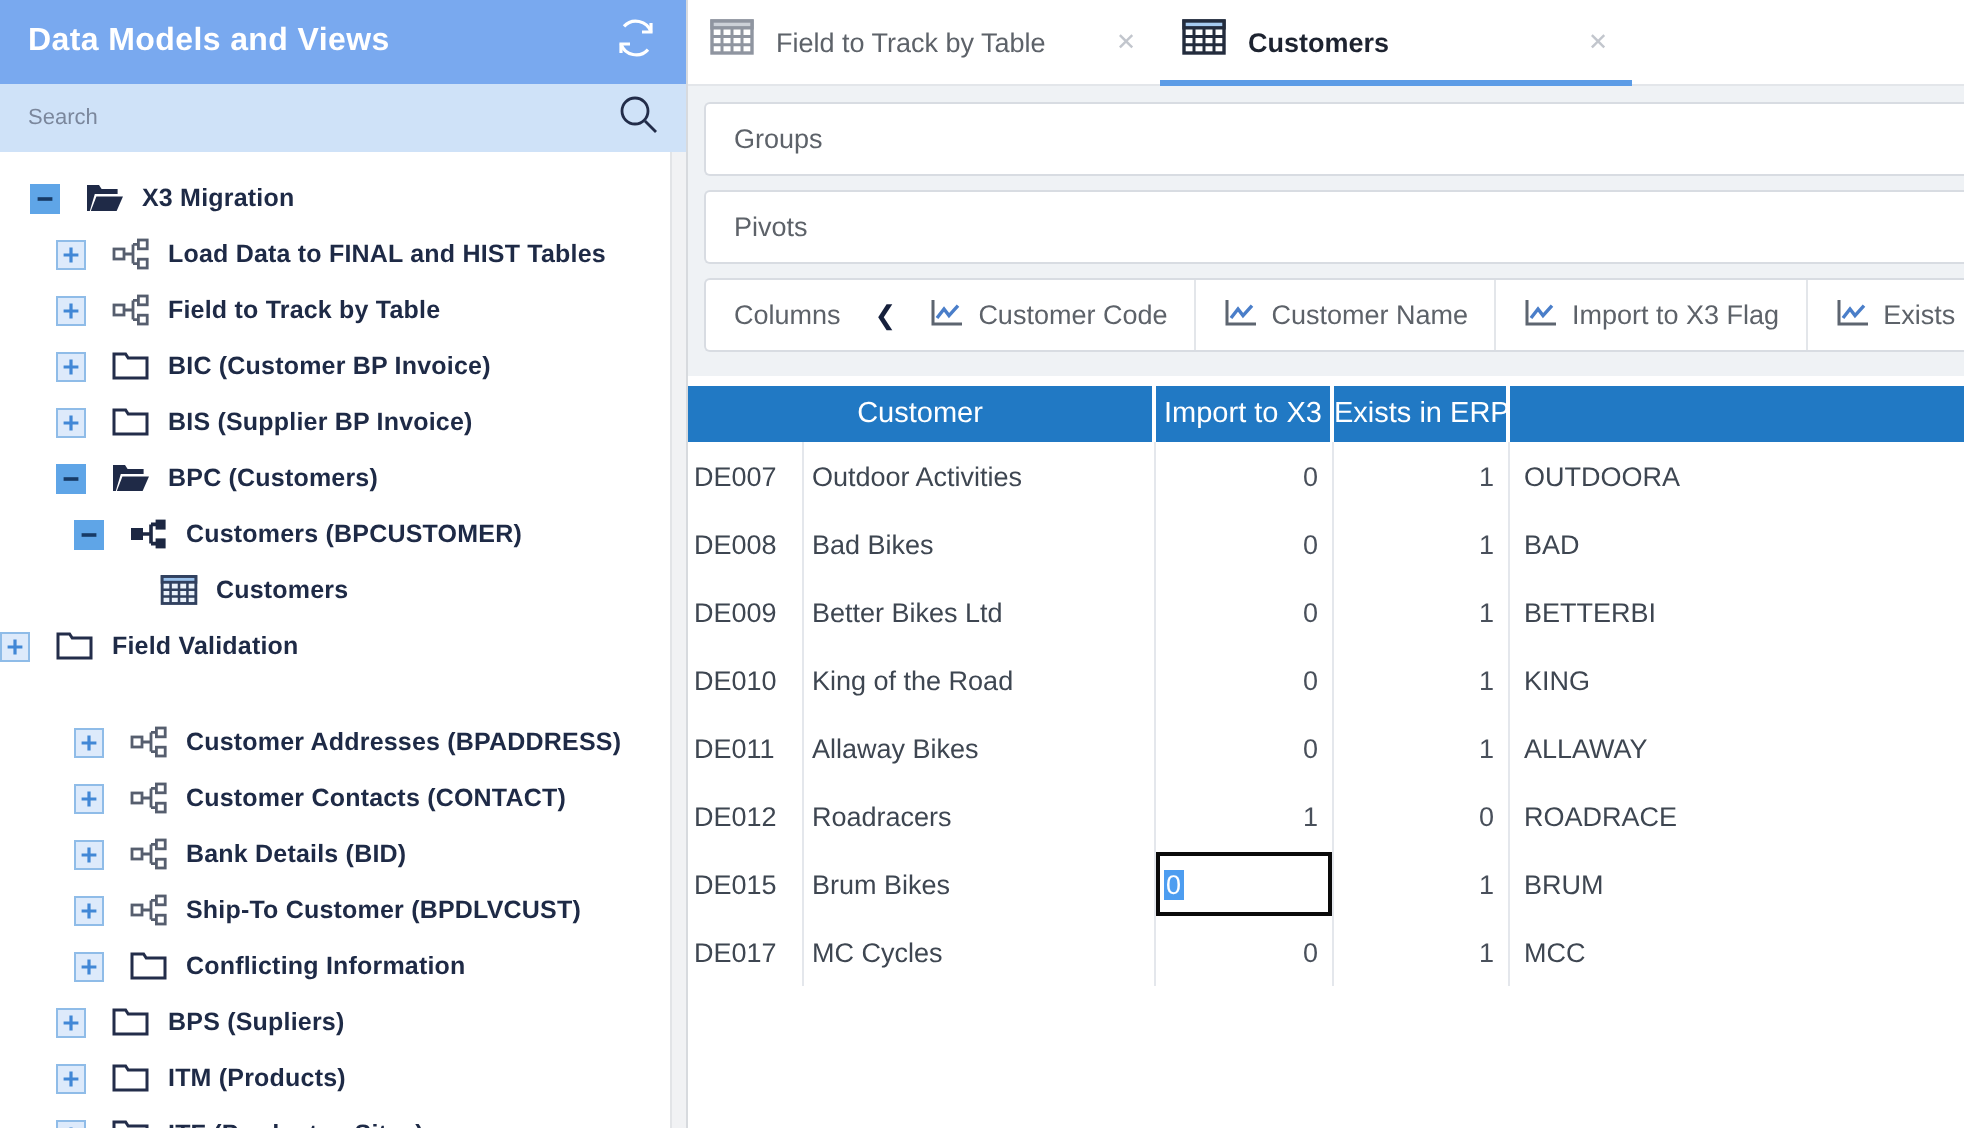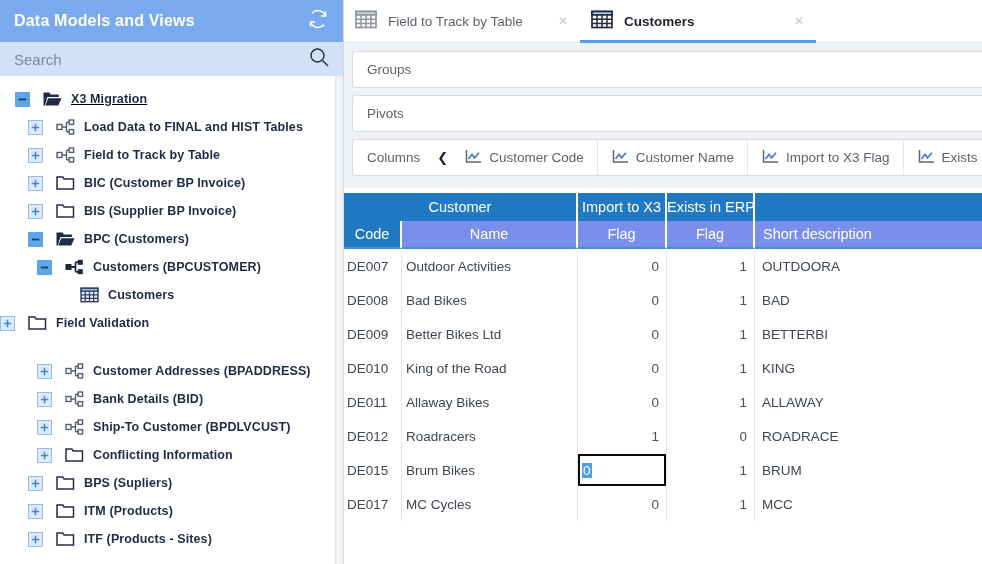--- a/index.html
+++ b/index.html
@@ -9,21 +9,21 @@
   *{box-sizing:border-box;margin:0;padding:0}
   html,body{width:982px;height:564px;overflow:hidden}
   body{font-family:"Liberation Sans","DejaVu Sans",sans-serif;background:#fff}
   .app{display:flex;width:982px;height:564px}
 
   
   .sidebar{width:344px;flex:none;border-right:1px solid #d7dade;display:flex;flex-direction:column;background:#fff}
   .sb-header{height:42px;flex:none;background:var(--sb-hdr);display:flex;align-items:center;justify-content:space-between;padding:0 13px 0 14px}
   .sb-title{color:#fff;font-size:16px;font-weight:600;letter-spacing:.2px}
   .sb-search{height:34px;flex:none;background:var(--search-bg);display:flex;align-items:center;justify-content:space-between;padding:0 13px 0 14px}
-  .sb-search-text{color:#7b879c;font-size:15px}
+  .sb-search-text{color:#7b879c;font-size:11px}
   .tree{flex:1;padding-top:9px;overflow:hidden;position:relative}
   .tree::after{content:"";position:absolute;right:0;top:0;bottom:0;width:7px;background:#f1f2f4;border-left:1px solid #e2e4e7}
   .titem{height:28px;display:flex;align-items:center;cursor:pointer}
   .tog{width:15px;height:15px;flex:none;margin-right:13px;display:flex}
   .tspacer{width:28px;flex:none}
   .ticon{width:20px;flex:none;margin-right:8px;display:flex;align-items:center}
   .tlabel{font-size:12.5px;font-weight:700;color:#1e2a46;white-space:nowrap;letter-spacing:.1px}
 
   
   .main{flex:1;display:flex;flex-direction:column;min-width:0}
@@ -79,21 +79,21 @@
     <div class="sb-search">
       <span class="sb-search-text">Search</span>
       <span>
         <svg width="22" height="22" viewBox="0 0 22 22" fill="none" stroke="#222c49" stroke-width="1.4">
           <circle cx="9.5" cy="9.5" r="6.5"></circle>
             <path d="M14.5 14.5 L20 20"></path>
         </svg>
       </span>
     </div>
     <div class="tree" id="tree">
-        <div class="titem" style="padding-left: 15px; text-decoration: underline;">
+        <div class="titem" style="padding-left: 15px;">
           <span class="tog">
             <svg width="15" height="15" viewBox="0 0 15 15">
               <rect width="15" height="15" fill="#5fa5e7"></rect>
               <path d="M3.8 7.5 H11.2" stroke="#173a66" stroke-width="1.8"></path>
             </svg>
           </span>
           <span class="ticon">
             <svg width="19" height="16" viewBox="0 0 19 16">
               <path fill="#1f2a47" d="M0.5 14.5 V1.5 h6 l1.3 2 h8 v2.5 H4.4 L1.9 14.5 Z"></path>
               <path fill="#1f2a47" d="M5.2 7.2 h13.3 L15.3 14.5 H2.4 Z"></path>
@@ -229,20 +229,37 @@
           </span>
           <span class="ticon">
             <svg width="19" height="16" viewBox="0 0 19 16" fill="none">
               <rect x="1" y="5.5" width="5" height="5" stroke="#565e6e" stroke-width="1.4"></rect>
               <path d="M6 8 H10.5 M10.5 3.2 V12.8 M10.5 3.2 H13.2 M10.5 12.8 H13.2" stroke="#565e6e" stroke-width="1.4"></path>
               <rect x="13.2" y="1" width="4.4" height="4.4" stroke="#565e6e" stroke-width="1.4"></rect>
               <rect x="13.2" y="10.6" width="4.4" height="4.4" stroke="#565e6e" stroke-width="1.4"></rect>
             </svg>
           </span>
           <span class="tlabel">Customer Addresses (BPADDRESS)</span>
+        </div>
+        <div class="titem" style="padding-left: 37px;">
+          <span class="tog">
+            <svg width="15" height="15" viewBox="0 0 15 15">
+              <rect x="0.5" y="0.5" width="14" height="14" fill="#ddeafb" stroke="#8fbce8"></rect>
+              <path d="M7.5 3.8 V11.2 M3.8 7.5 H11.2" stroke="#4187d6" stroke-width="1.6"></path>
+            </svg>
+          </span>
+          <span class="ticon">
+            <svg width="19" height="16" viewBox="0 0 19 16" fill="none">
+              <rect x="1" y="5.5" width="5" height="5" stroke="#565e6e" stroke-width="1.4"></rect>
+              <path d="M6 8 H10.5 M10.5 3.2 V12.8 M10.5 3.2 H13.2 M10.5 12.8 H13.2" stroke="#565e6e" stroke-width="1.4"></path>
+              <rect x="13.2" y="1" width="4.4" height="4.4" stroke="#565e6e" stroke-width="1.4"></rect>
+              <rect x="13.2" y="10.6" width="4.4" height="4.4" stroke="#565e6e" stroke-width="1.4"></rect>
+            </svg>
+          </span>
+          <span class="tlabel">Customer Contacts (CONTACT)</span>
         </div>
         <div class="titem" style="padding-left: 37px;">
           <span class="tog">
             <svg width="15" height="15" viewBox="0 0 15 15">
               <rect x="0.5" y="0.5" width="14" height="14" fill="#ddeafb" stroke="#8fbce8"></rect>
               <path d="M7.5 3.8 V11.2 M3.8 7.5 H11.2" stroke="#4187d6" stroke-width="1.6"></path>
             </svg>
           </span>
           <span class="ticon">
             <svg width="19" height="16" viewBox="0 0 19 16" fill="none">
@@ -408,27 +425,20 @@
             <col style="width:88px">
             <col>
           </colgroup>
         <thead>
           <tr>
             <th colspan="2">Customer</th>
             <th>Import to X3</th>
             <th>Exists in ERP</th>
             <th></th>
           </tr>
-          <tr class="sub">
-            <th class="dark">Code</th>
-            <th>Name</th>
-            <th>Flag</th>
-            <th>Flag</th>
-            <th class="shortdesc">Short description</th>
-          </tr>
         </thead>
         <tbody id="tbody">
             <tr>
               <td class="code">DE007</td>
               <td class="">Outdoor Activities</td>
               <td class="num">0</td>
               <td class="num">1</td>
               <td class="short">OUTDOORA</td>
             </tr>
             <tr>

